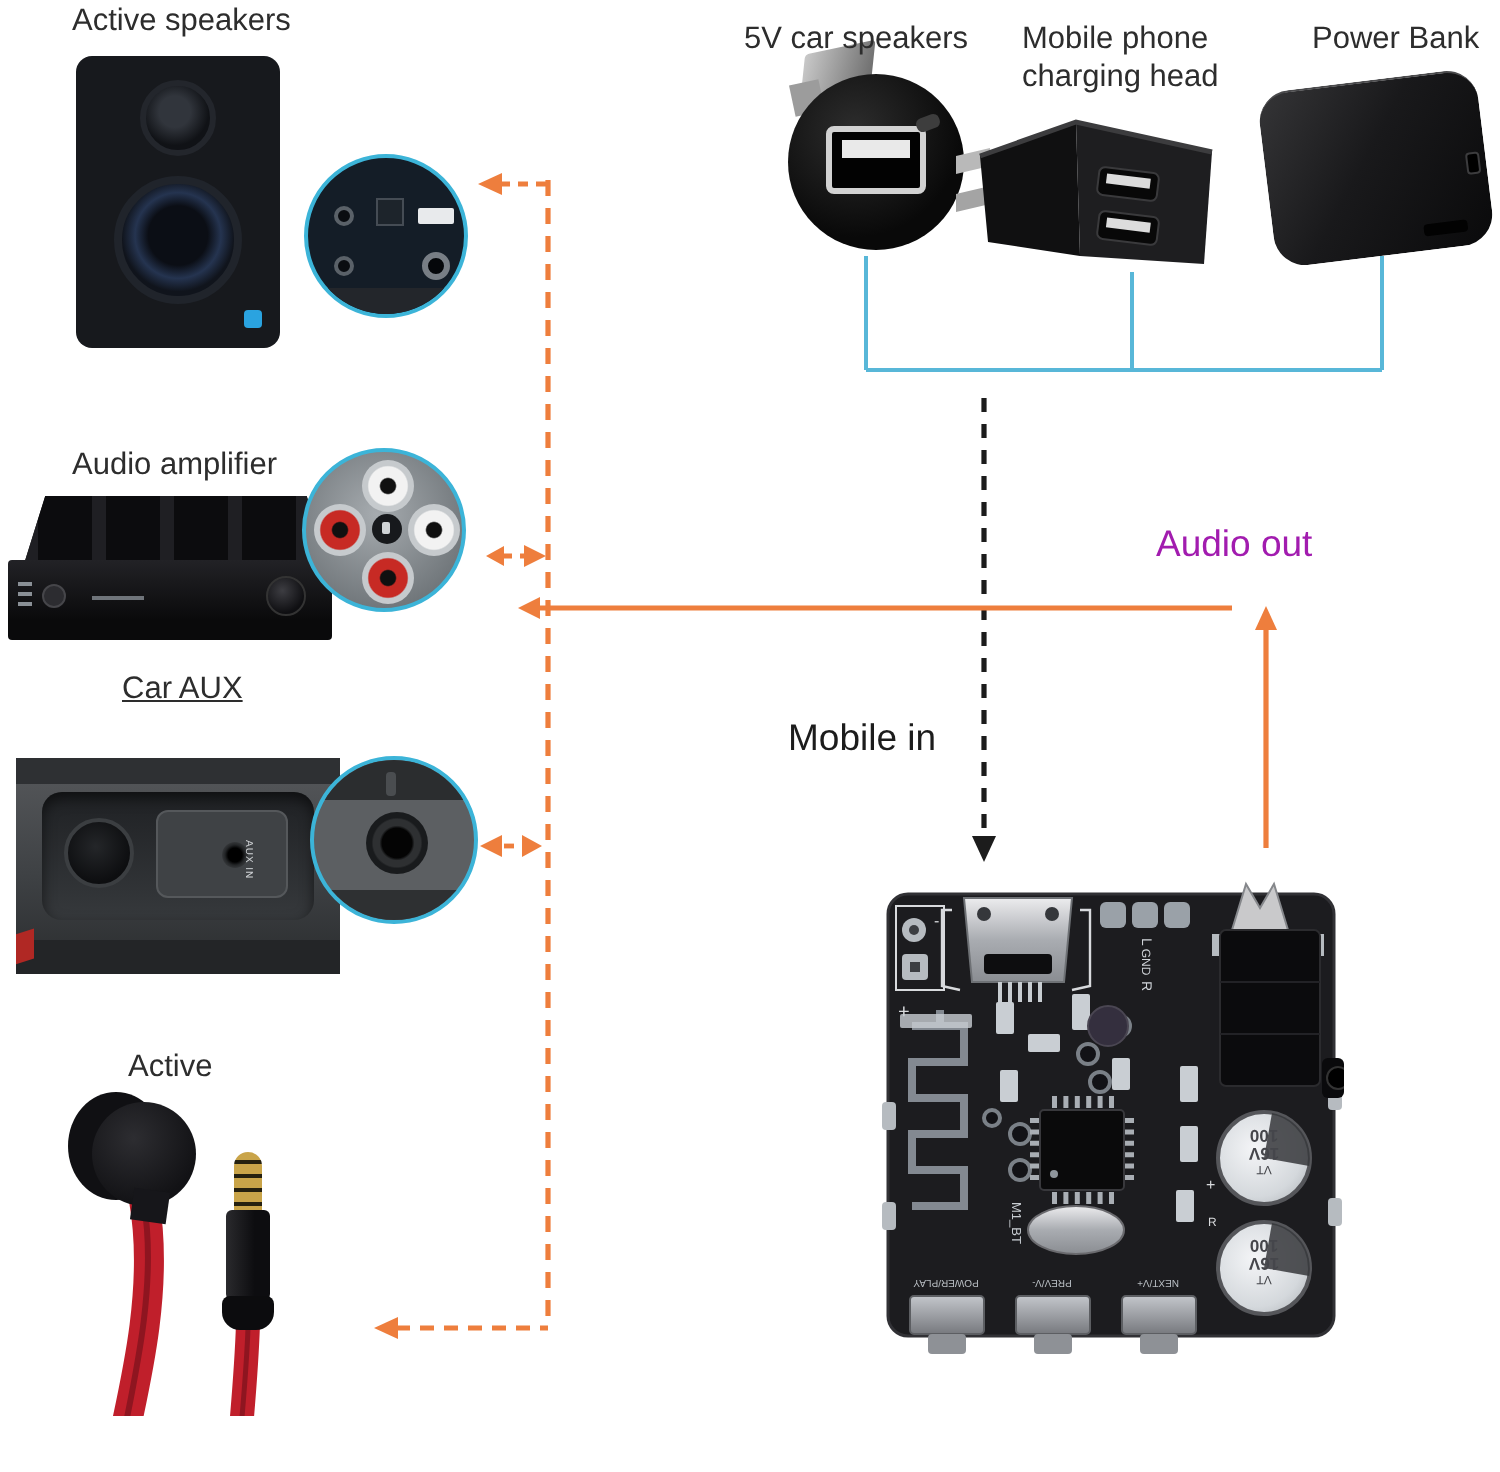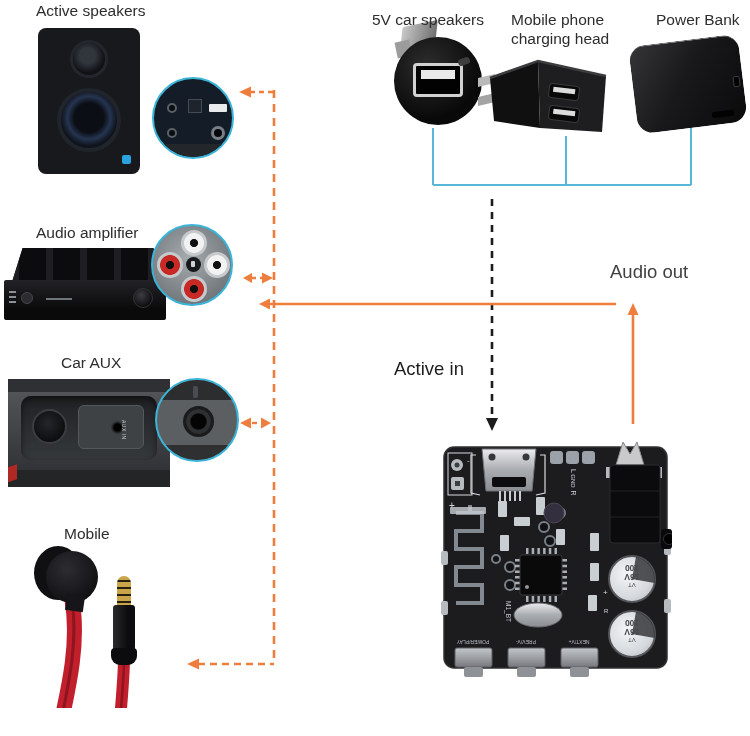--- a/index.html
+++ b/index.html
@@ -21,21 +21,21 @@
     z-index: 6;
     white-space: nowrap;
   }
   .label.wrap { white-space: normal; }
   .flow-label {
     position: absolute;
     font-size: 18.5px;
     z-index: 6;
     white-space: nowrap;
   }
-  #audio-out-label { color: #404040; margin-left: 32px; }
+  #audio-out-label { color: #a21caf; }
   #power-in-label  { color: #1c1c1c; }
 
   .photo { position: absolute; z-index: 2; }
   .zoom-circle {
     position: absolute; z-index: 3;
     border-radius: 50%;
     border: 2px solid #3cb4d8;
     overflow: hidden;
   }
   svg.overlay { position: absolute; left:0; top:0; z-index: 4; pointer-events: none; }
@@ -139,24 +139,24 @@
 </head>
 <body>
 
 <div class="canvas">
 
   <div class="label" id="active-speakers-label" style="left:36px; top:2px;">Active speakers</div>
   <div class="label" style="left:372px; top:11px;">5V car speakers</div>
   <div class="label wrap" style="left:511px; top:11px; width:106px;">Mobile phone charging head</div>
   <div class="label" style="left:656px; top:11px;">Power Bank</div>
   <div class="label" style="left:36px; top:224px;">Audio amplifier</div>
-  <div class="label" style="left:61px; top:354px;">Car AUX</div>
-  <div class="label" style="left:64px; top:525px;">Mobile</div>
+  <div class="label" style="left:61px; top:336px;text-decoration:underline;">Car AUX</div>
+  <div class="label" style="left:64px; top:525px;">Active</div>
   <div class="flow-label" id="audio-out-label" style="left:578px; top:261px;">Audio out</div>
-  <div class="flow-label" id="power-in-label" style="left:394px; top:358px;">Active in</div>
+  <div class="flow-label" id="power-in-label" style="left:394px; top:358px;">Mobile in</div>
 
   <svg class="underlay" width="750" height="736" viewBox="0 0 750 736">
     <path d="M72,600 C80,645 67,695 58,736" stroke="#c01f2b" stroke-width="15" fill="none" stroke-linecap="round"></path>
     <path d="M72,602 C79,645 66,695 58,736" stroke="#8e1520" stroke-width="3" fill="none"></path>
     <path d="M124,662 C123,692 120,715 119,736" stroke="#c01f2b" stroke-width="12" fill="none"></path>
     <path d="M124,664 C123,692 120,715 119,736" stroke="#8e1520" stroke-width="2.5" fill="none"></path>
   </svg>
 
   <div class="photo" id="speaker-photo">
     <div class="sp-tweeter"></div>

